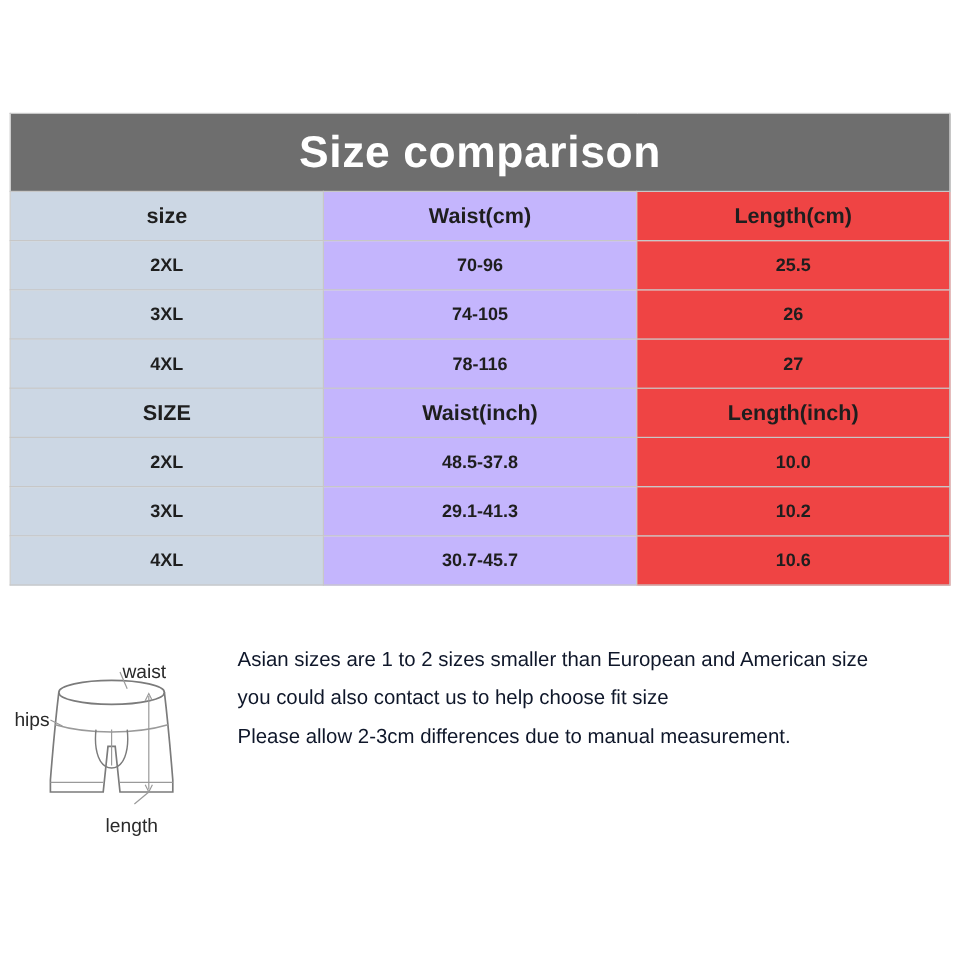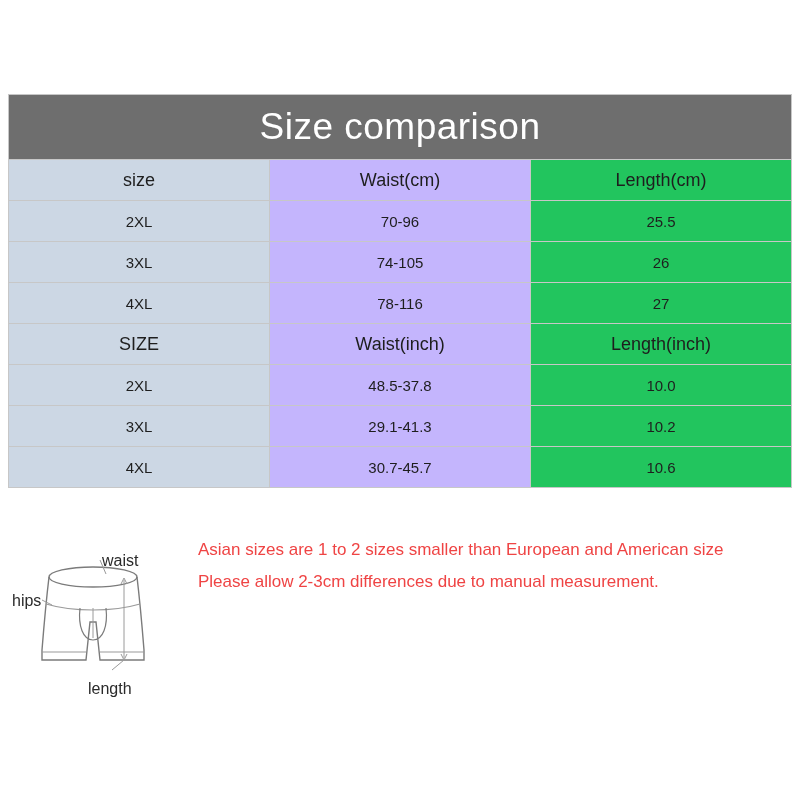--- a/index.html
+++ b/index.html
@@ -32,21 +32,21 @@
     border-collapse: collapse;
     width: 784px;
     table-layout: fixed;
   }
   table.size-table td,
   table.size-table th {
     border: 1px solid #c7c7c7;
     padding: 0;
     text-align: center;
     vertical-align: middle;
-    font-weight: normal;
+    font-weight: bold;
   }
   .title-row td {
     background: #6e6e6e;
     border: 1px solid #6e6e6e;
     height: 64px;
     color: #ffffff;
     font-size: 37px;
     letter-spacing: 0.5px;
     line-height: 64px;
   }
@@ -57,21 +57,21 @@
   }
   .cell-size {
     background: #ccd7e4;
     width: 238px;
   }
   .cell-waist {
     background: #c4b5fd;
     width: 240px;
   }
   .cell-length {
-    background: #22c55e;
+    background: #ef4444;
     width: 306px;
   }
   .hdr .cell-size,
   .hdr .cell-waist,
   .hdr .cell-length {
     font-size: 18px;
   }
 
   
   .bottom {
@@ -101,21 +101,21 @@
   .notes {
     position: absolute;
     left: 198px;
     top: 20px;
     width: 590px;
   }
   .notes p {
     margin: 0 0 12px 0;
     font-size: 17px;
     line-height: 20px;
-    color: #ef4444;
+    color: #0f172a;
   }
   .notes p:last-child { margin-bottom: 18px; }
 </style>
 </head>
 <body>
 
 <div class="page">
 
   <div class="table-wrap">
     <table class="size-table">
@@ -197,17 +197,18 @@
         <path d="M93,124 L96,130 L99,124" fill="none" stroke="#9a9a9a" stroke-width="1"></path>
         <path d="M96,130 L84,140" fill="none" stroke="#9a9a9a" stroke-width="1"></path>
       </svg>
       <span class="lbl lbl-waist">waist</span>
       <span class="lbl lbl-hips">hips</span>
       <span class="lbl lbl-length">length</span>
     </div>
 
     <div class="notes">
       <p>Asian sizes are 1 to 2 sizes smaller than European and American size</p>
+      <p>you could also contact us to help choose fit size</p>
       <p>Please allow 2-3cm differences due to manual measurement.</p>
     </div>
 
   </div>
 </div>
 
 </body></html>

